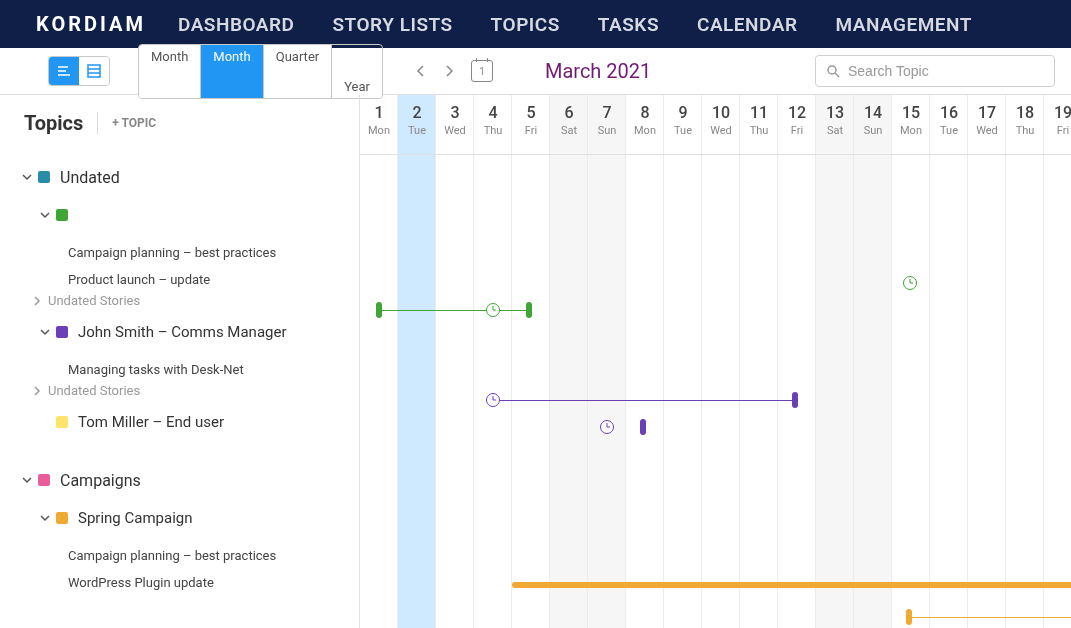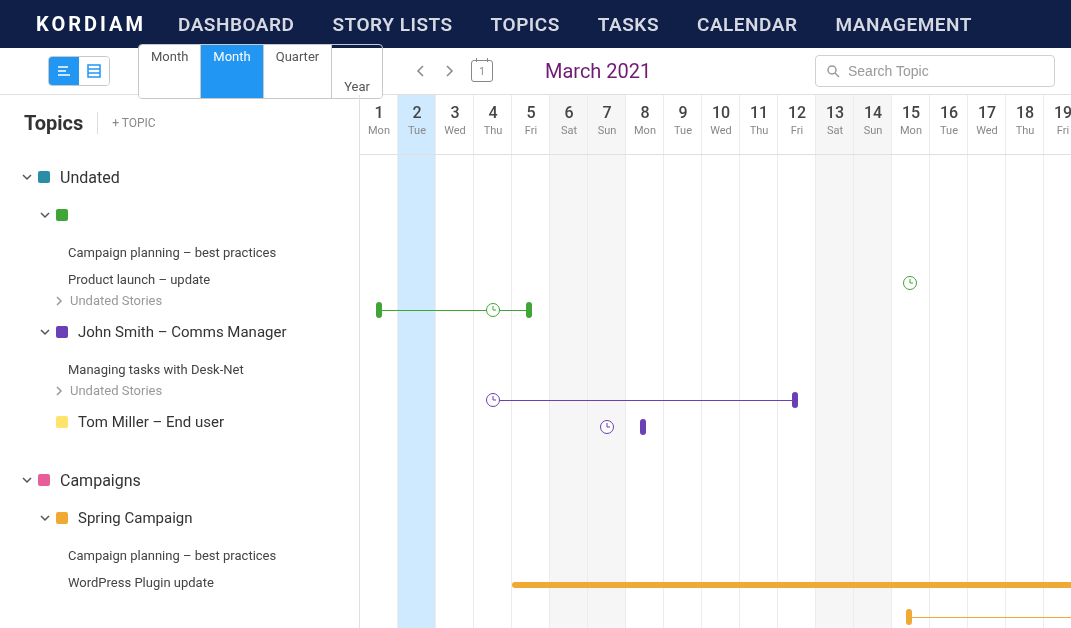--- a/index.html
+++ b/index.html
@@ -185,21 +185,21 @@
   }
   .vsep {
     width: 1px;
     height: 22px;
     background: #ddd;
     margin: 0 14px;
   }
   .add-topic {
     font-size: 12px;
     color: #888;
-    font-weight: 400;
+    font-weight: 700;
     cursor: pointer;
   }
 
   .tree { padding-bottom: 20px; }
   .tree ul { list-style: none; margin: 0; padding: 0; }
   .row {
     display: flex;
     align-items: center;
     height: 28px;
   }
@@ -242,21 +242,21 @@
     font-size: 13px;
     color: #444;
   }
   .undated {
     font-size: 13px;
     color: #999;
   }
   .pad-1 { padding-left: 20px; }
   .pad-2 { padding-left: 38px; }
   .pad-3 { padding-left: 68px; align-items: flex-end; }
-  .pad-3b { padding-left: 52px; }
+  .pad-3b { padding-left: 30px; }
 
   
   .timeline {
     flex: 1;
     position: relative;
     overflow: hidden;
   }
   .day-header {
     height: 60px;
     border-bottom: 1px solid var(--border);

